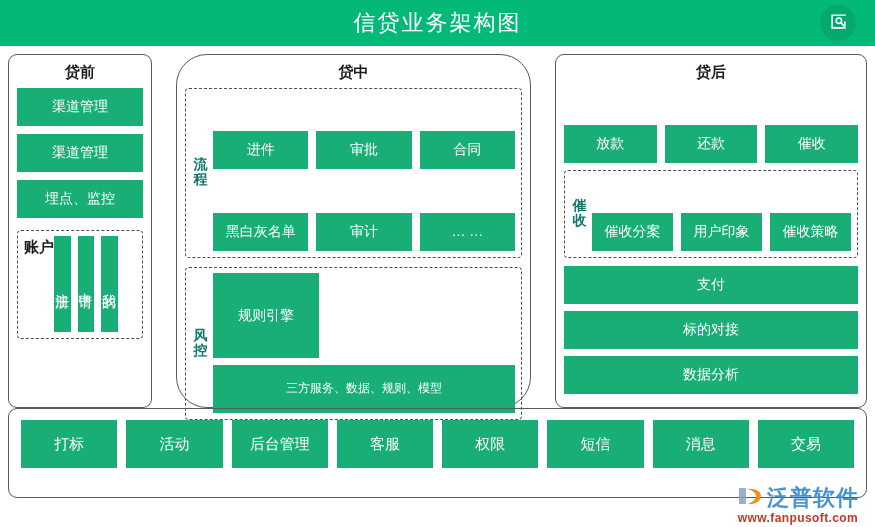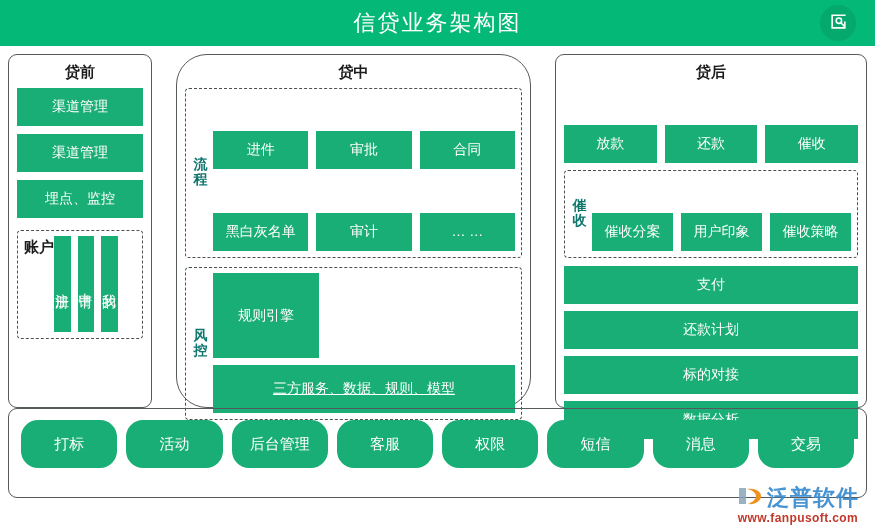--- a/index.html
+++ b/index.html
@@ -139,39 +139,39 @@
     font-size: 14px;
   }
 
   
   .flow-grid { flex: 1 1 auto; }
   .risk-group { margin-top: 9px; flex: 1 1 auto; }
   .risk-cols { display: flex; gap: 8px; }
   .risk-left { flex: 1 1 auto; }
   .risk-engine { flex: 0 0 106px; height: 85px; }
   .tile-2line { height: 38px; }
-  .risk-wide { height: 48px; margin-top: 7px; font-size: 14px; text-decoration: underline; }
+  .risk-wide { height: 48px; margin-top: 7px; font-size: 12px; }
 
   
   .post-wide { height: 38px; }
   .post-wide + .post-wide { margin-top: 7px; }
   .collection-group { margin: 7px 0 8px 0; }
 
   
   .footer {
     margin: 0 8px 8px 8px;
     border: 1px solid #555a5c;
     border-radius: 9px;
     box-sizing: border-box;
     height: 90px;
     padding: 11px 12px;
     position: relative;
   }
   .footer-row { display: flex; gap: 9px; }
-  .footer-row .tile { flex: 1 1 0; height: 48px; font-size: 15px; border-radius: 17px; }
+  .footer-row .tile { flex: 1 1 0; height: 48px; font-size: 15px; }
 
   
   .watermark {
     position: absolute;
     right: 16px;
     bottom: 2px;
     text-align: center;
     pointer-events: none;
   }
   .wm-line {
@@ -274,21 +274,20 @@
         <div class="row">
           <div class="tile tile-row col-grow">催收分案</div>
           <div class="tile tile-row col-grow">用户印象</div>
           <div class="tile tile-row col-grow">催收策略</div>
         </div>
       </div>
     </div>
 
     <div>
       <div class="tile post-wide">支付</div>
-      <div class="tile post-wide">还款计划</div>
       <div class="tile post-wide">标的对接</div>
       <div class="tile post-wide">数据分析</div>
     </div>
   </section>
 </div>
 
 <div class="footer">
   <div class="footer-row">
     <div class="tile">打标</div>
     <div class="tile">活动</div>

